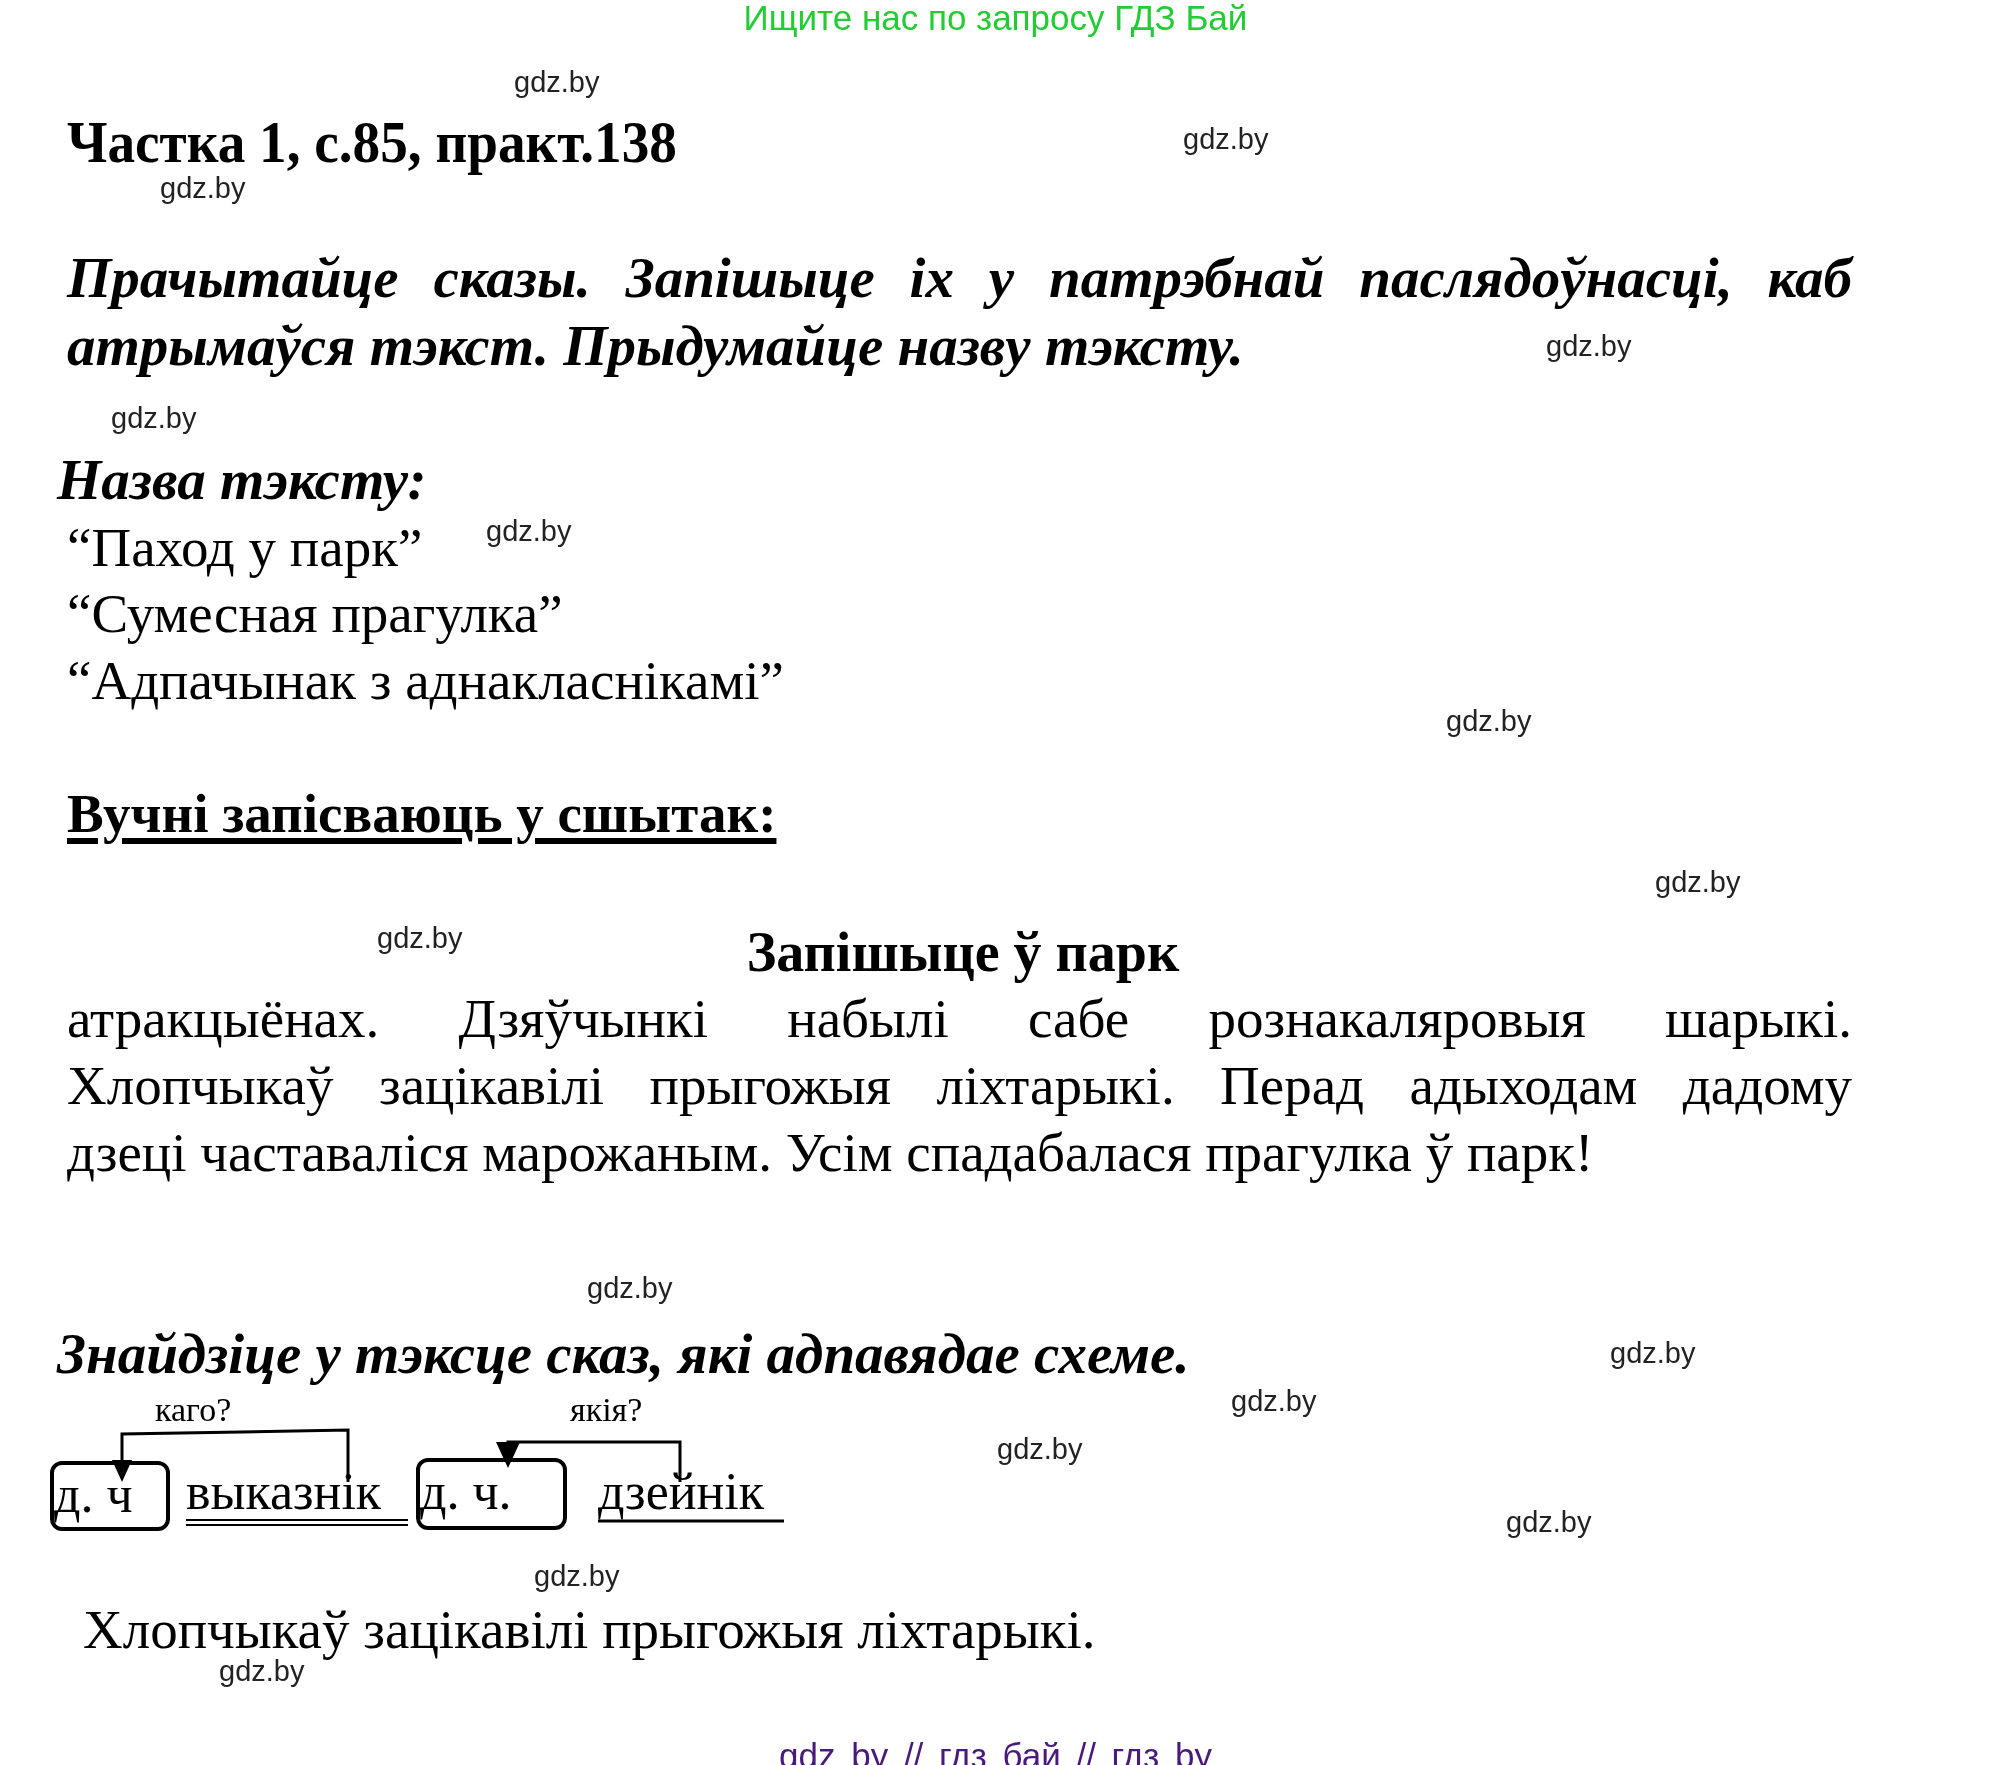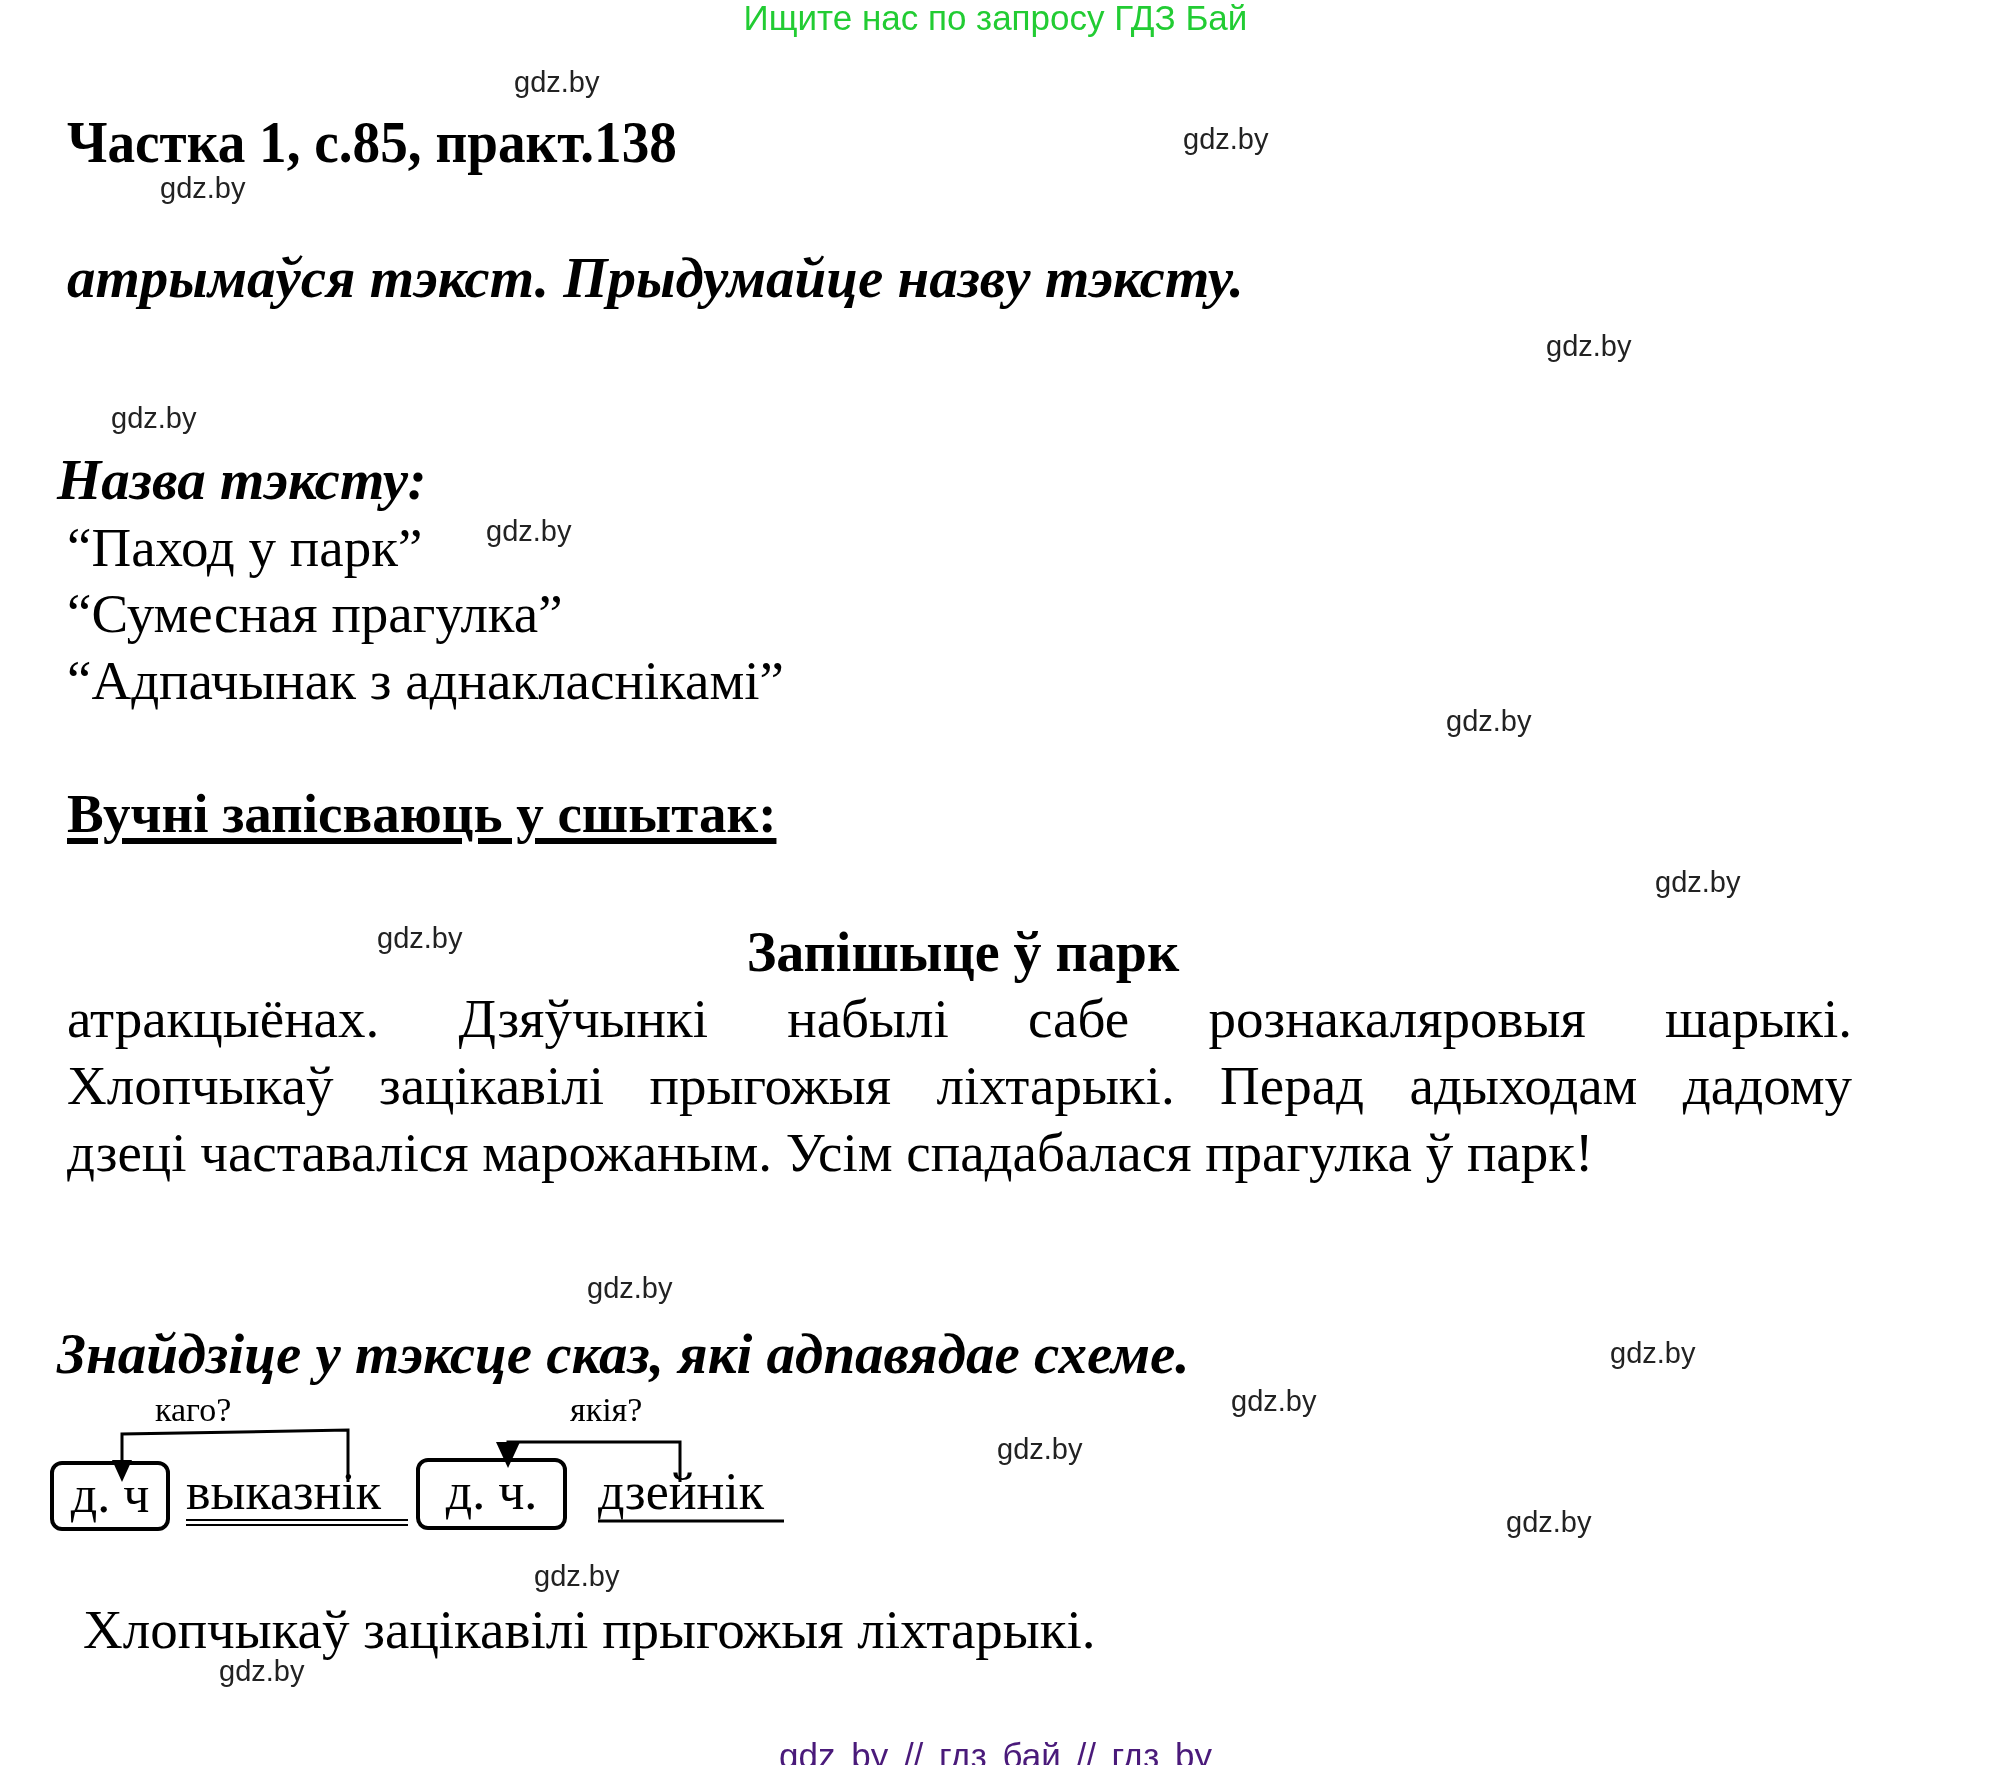--- a/index.html
+++ b/index.html
@@ -15,21 +15,21 @@
   .instr-line { display:block; text-align:justify; text-align-last:justify; transform:scaleX(1); }
   .instr-line.last { text-align-last:left; }
   .subhead { left:57px; font-size:57px; font-weight:bold; font-style:italic; line-height:64px; }
   .title-opt { left:67px; font-size:55px; line-height:64px; }
   .copy-head { left:67px; font-size:55px; font-weight:bold; line-height:64px; text-decoration:underline; text-decoration-thickness:6px; text-underline-offset:6px; }
   .text-title { left:0; width:1926px; text-align:center; font-size:56px; font-weight:bold; line-height:64px; }
   .para { left:67px; width:1785px; font-size:55px; line-height:67px; white-space:normal; }
   .para-line { display:block; text-align:justify; text-align-last:justify; }
   .para-line.last { text-align-last:left; }
   .diag-q { font-size:34px; line-height:36px; }
-  .diag-box { border:4px solid #000; border-radius:12px; font-size:52px; line-height:60px; text-align:center; box-sizing:border-box; }
+  .diag-box { border:4px solid #000; border-radius:12px; font-size:52px; line-height:60px; text-align:left; box-sizing:border-box; }
   .diag-word { font-size:52px; line-height:60px; }
   .answer { left:67px; font-size:55px; line-height:64px; }
 </style>
 </head>
 <body>
 
 <div class="abs sans header-banner" style="color:#22cc33;">Ищите нас по запросу ГДЗ Бай</div>
 
 <div id="wm-layer">
     <div class="abs sans wm" style="left: 514px; top: 66px;">gdz.by</div>
@@ -46,20 +46,21 @@
     <div class="abs sans wm" style="left: 1231px; top: 1385px;">gdz.by</div>
     <div class="abs sans wm" style="left: 997px; top: 1433px;">gdz.by</div>
     <div class="abs sans wm" style="left: 1506px; top: 1506px;">gdz.by</div>
     <div class="abs sans wm" style="left: 534px; top: 1560px;">gdz.by</div>
     <div class="abs sans wm" style="left: 219px; top: 1655px;">gdz.by</div>
   </div>
 
 <div class="abs serif page-title">Частка 1, с.85, практ.138</div>
 
 <div class="abs serif instr" style="top:244px;">
+  <span class="instr-line">Прачытайце сказы. Запішыце іх у патрэбнай паслядоўнасці, каб</span>
   <span class="instr-line last">атрымаўся тэкст. Прыдумайце назву тэксту.</span>
 </div>
 
 <div class="abs serif subhead" style="top:448px;">Назва тэксту:</div>
 <div class="abs serif title-opt" style="top:516px;">“Паход у парк”</div>
 <div class="abs serif title-opt" style="top:582px;">“Сумесная прагулка”</div>
 <div class="abs serif title-opt" style="top:649px;">“Адпачынак з аднакласнікамі”</div>
 
 <div class="abs serif copy-head" style="top:782px;">Вучні запісваюць у сшытак:</div>
 

